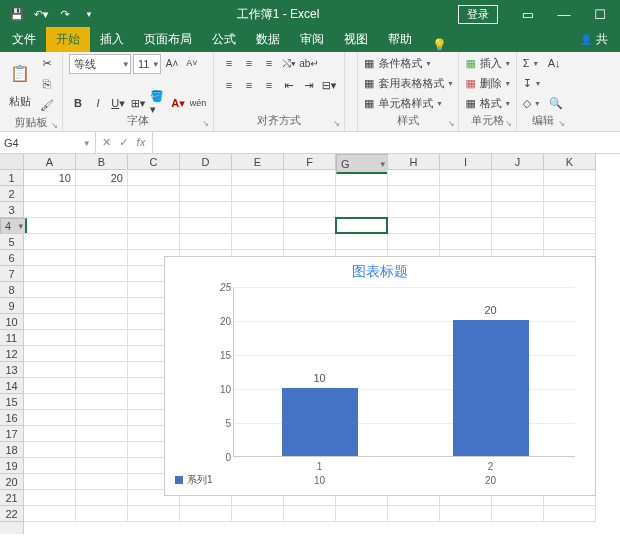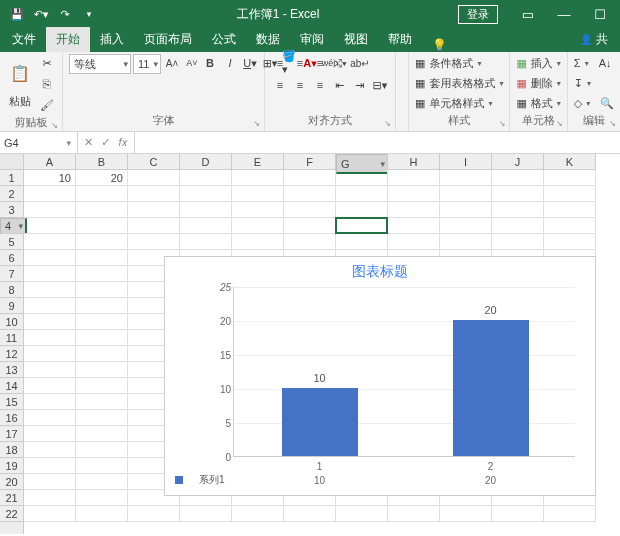--- a/index.html
+++ b/index.html
@@ -8,40 +8,40 @@
   .titlebar { height: 28px; background: #217346; display: flex; align-items: center; color: #fff; padding: 0 4px; }
   .titlebar .qat { display: flex; align-items: center; gap: 6px; margin-left: 4px; }
   .titlebar .qat-icon { width: 18px; height: 18px; display: flex; align-items: center; justify-content: center; }
   .titlebar .doc-title { flex: 1; text-align: center; font-size: 12px; }
   .titlebar .win-controls { display: flex; align-items: center; gap: 4px; }
   .titlebar .login-btn { border: 1px solid #fff; padding: 1px 8px; font-size: 11px; margin-right: 10px; }
   .titlebar .win-btn { width: 32px; text-align: center; font-size: 13px; }
   
   .tabs { height: 24px; background: #217346; display: flex; align-items: flex-end; color: #fff; padding-left: 2px; }
   .tabs .tab { padding: 4px 10px 4px; font-size: 12px; cursor: pointer; }
-  .tabs .tab.active { background: #e5e5e5; color: #217346; }
+  .tabs .tab.active { background: #eab308; color: #217346; }
   .tabs .tell-me { display: flex; align-items: center; gap: 4px; margin-left: 10px; font-size: 12px; opacity: .9; }
   .tabs .share { margin-left: auto; margin-right: 6px; padding: 4px 6px; font-size: 12px; }
   
   .ribbon { height: 80px; background: #f3f3f3; border-bottom: 1px solid #d4d4d4; display: flex; font-size: 11px; color: #444; }
   .group { border-right: 1px solid #dcdcdc; padding: 2px 6px 2px; display: flex; flex-direction: column; justify-content: space-between; }
   .group-body { display: flex; flex-direction: row; gap: 4px; align-items: flex-start; }
   .group-label { text-align: center; font-size: 11px; color: #666; padding: 1px 0; position: relative; }
   .group-label::after { content: "↘"; font-size: 8px; color: #888; position: absolute; right: -2px; bottom: 1px; }
   .btn-col { display: flex; flex-direction: column; gap: 2px; align-items: center; }
   .btn-sm { width: 18px; height: 18px; display: flex; align-items: center; justify-content: center; border: 1px solid transparent; }
   .row-sm { display: flex; gap: 2px; }
   .sel { border: 1px solid #bbb; background: #fff; height: 20px; display: inline-flex; align-items: center; padding: 0 14px 0 4px; font-size: 11px; position: relative; }
   .sel::after { content: "▾"; position: absolute; right: 2px; font-size: 9px; color: #666; }
   .paste-big { width: 28px; height: 38px; display: flex; flex-direction: column; align-items: center; justify-content: center; font-size: 16px; border: 1px solid transparent; }
   .ribbon-item { display: flex; align-items: center; gap: 4px; height: 18px; white-space: nowrap; font-size: 11px; }
   .ribbon-item .drop { font-size: 8px; color: #666; }
   
   .namebox-row { height: 22px; border-bottom: 1px solid #d4d4d4; display: flex; align-items: stretch; background: #fff; }
-  .namebox { width: 78px; border-right: 1px solid #d4d4d4; display: flex; align-items: center; padding: 0 4px; font-size: 11px; position: relative; }
+  .namebox { width: 96px; border-right: 1px solid #d4d4d4; display: flex; align-items: center; padding: 0 4px; font-size: 11px; position: relative; }
   .namebox::after { content: "▾"; position: absolute; right: 6px; font-size: 9px; color: #888; }
   .fx-controls { display: flex; align-items: center; padding: 0 6px; gap: 8px; color: #888; border-right: 1px solid #d4d4d4; }
   .formula-bar { flex: 1; display: flex; align-items: center; padding: 0 6px; font-size: 11px; }
   
   .sheet { position: relative; display: flex; height: 380px; }
   .rowhdrs { width: 24px; background: #eee; border-right: 1px solid #ccc; }
   .rowhdr { height: 16px; border-bottom: 1px solid #ccc; font-size: 11px; text-align: center; line-height: 16px; background: #eee; }
   .rowhdr.first { background: #e8e8e8; }
   .gridwrap { flex: 1; position: relative; }
   .colhdrs { display: flex; height: 16px; }
@@ -56,21 +56,21 @@
   .chart { position: absolute; left: 140px; top: 102px; width: 432px; height: 240px; background: #fff; border: 1px solid #ccc; }
   .chart-title { text-align: center; font-size: 14px; color: #3b82f6; padding: 6px 0 2px; }
   .plot { position: absolute; left: 40px; top: 30px; width: 370px; height: 170px; }
   .y-axis { position: absolute; left: 0; top: 0; height: 100%; width: 28px; }
   .y-tick { position: absolute; right: 2px; transform: translateY(-50%); font-size: 10px; color: #666; }
   .grid-area { position: absolute; left: 28px; right: 0; top: 0; bottom: 0; border-left: 1px solid #ccc; border-bottom: 1px solid #ccc; }
   .gridline { position: absolute; left: 0; right: 0; border-top: 1px solid #eee; }
   .bar { position: absolute; bottom: 0; width: 76px; background: #4472c4; }
   .bar-label { position: absolute; width: 100%; text-align: center; top: -16px; font-size: 11px; color: #555; }
   .x-label { position: absolute; font-size: 10px; color: #666; text-align: center; width: 76px; }
-  .legend { position: absolute; left: 10px; bottom: 8px; font-size: 10px; color: #555; display: flex; align-items: center; gap: 16px; }
+  .legend { position: absolute; left: 10px; bottom: 8px; font-size: 10px; color: #555; display: flex; align-items: center; gap: 4px; }
   .legend .sw { width: 8px; height: 8px; background: #4472c4; }
   .data-row-label { position: absolute; font-size: 10px; color: #666; text-align: center; width: 76px; }
 </style>
 </head>
 <body>
 
 <div class="titlebar">
   <div class="qat">
     <span class="qat-icon">💾</span>
     <span class="qat-icon">↶▾</span>
@@ -113,21 +113,21 @@
       <div class="btn-col" style="gap:3px">
         <span class="btn-sm">✂</span>
         <span class="btn-sm">⎘</span>
         <span class="btn-sm">🖌</span>
       </div>
     </div>
     <div class="group-label">剪贴板</div>
   </div>
 
   <div class="group" style="min-width:120px">
-    <div class="group-body" style="flex-direction:row;gap:0">
+    <div class="group-body" style="flex-direction:column;gap:20px">
       <div class="row-sm">
         <span class="sel" style="width:62px">等线</span>
         <span class="sel" style="width:28px">11</span>
         <span class="btn-sm" style="font-size:10px">A˄</span>
         <span class="btn-sm" style="font-size:9px">A˅</span>
       </div>
       <div class="row-sm">
         <span class="btn-sm">
             <b>B</b>
           </span>

